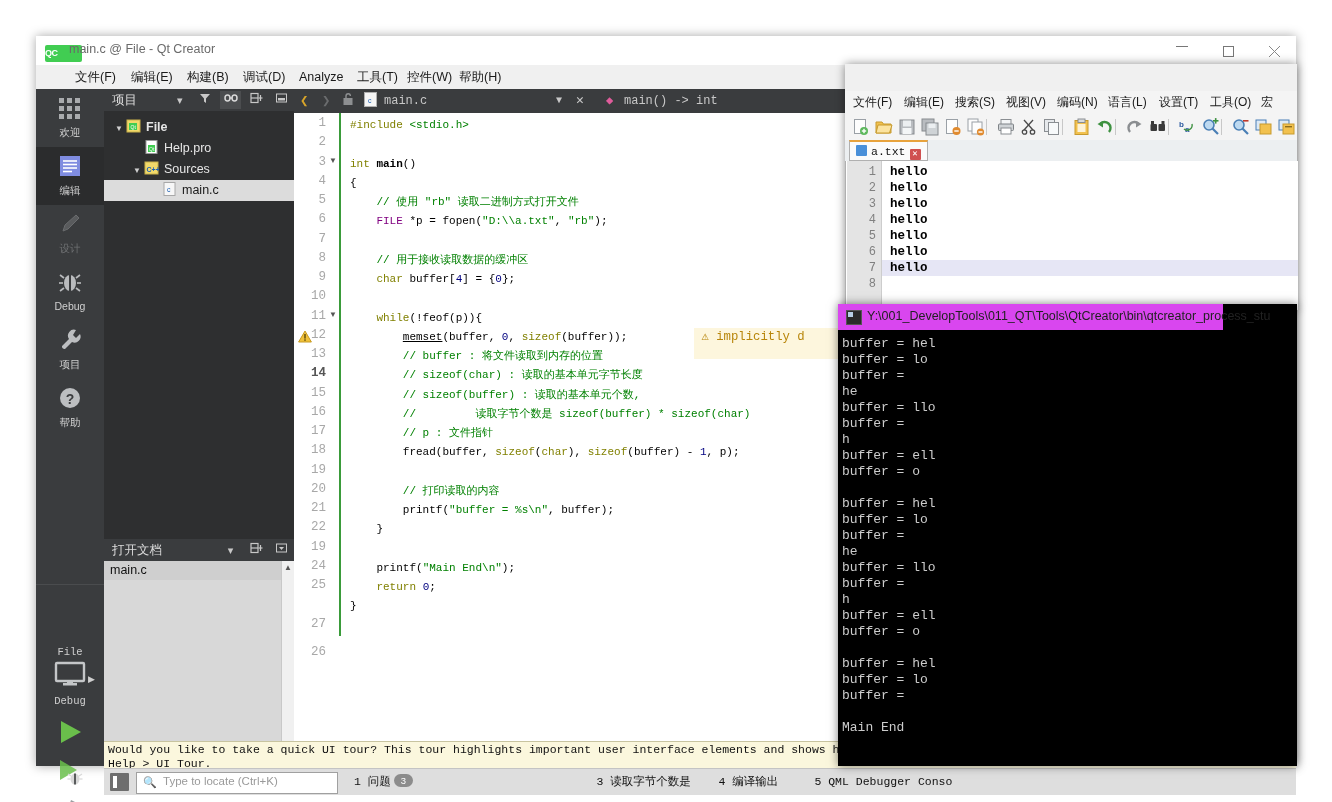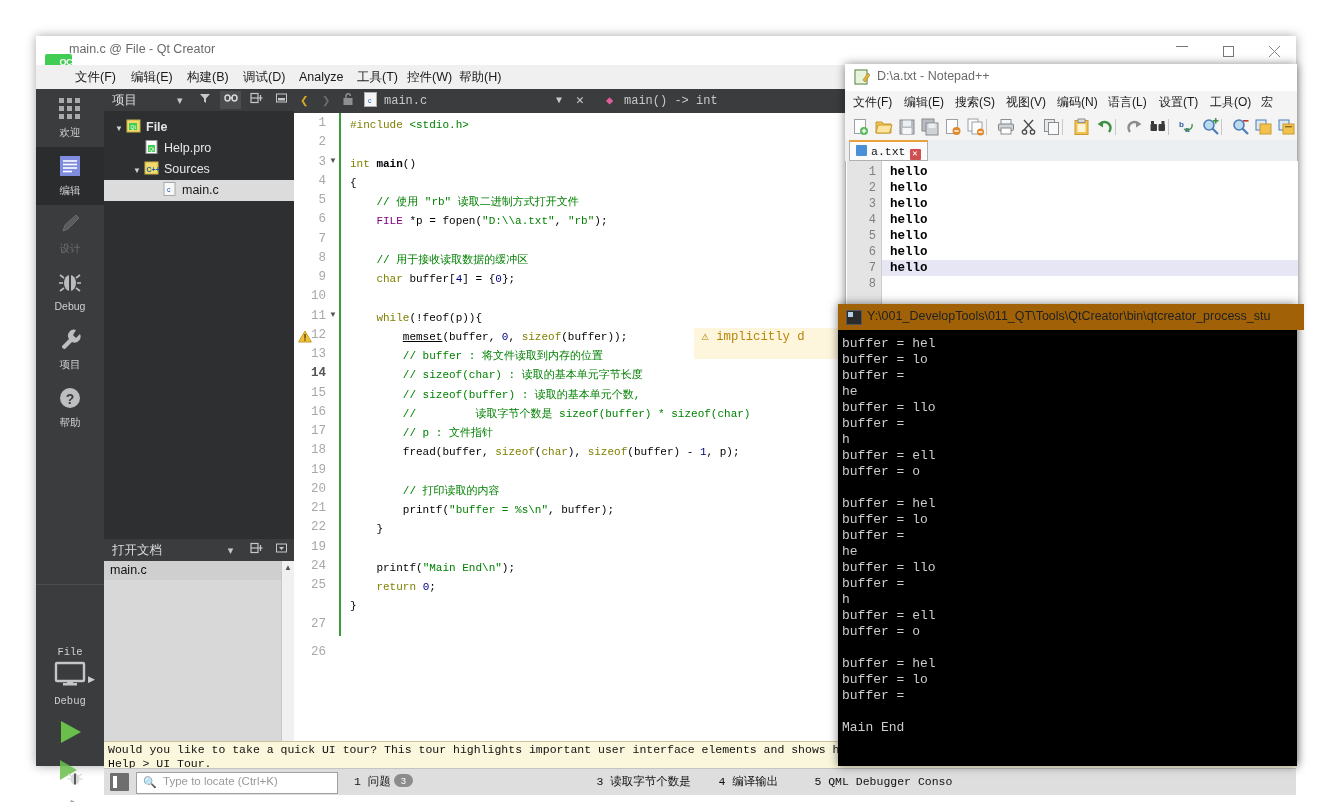--- a/index.html
+++ b/index.html
@@ -8,23 +8,23 @@
     font-family:"Liberation Sans", sans-serif;
     -webkit-font-smoothing:antialiased;
   }
   .root{position:relative;width:1332px;height:802px;}
 
   
   .qtwin{position:absolute;left:36px;top:36px;width:1260px;height:730px;background:#2e2f30;
          box-shadow:0 0 10px rgba(0,0,0,.35);}
   .qt-title{position:absolute;left:0;top:0;width:1260px;height:29px;background:#ffffff;
             border-bottom:1px solid #eceff1;}
-  .qt-title-icon{position:absolute;left:9px;top:18px;width:27px;height:17px;background:#41cd52;
+  .qt-title-icon{position:absolute;left:9px;top:9px;width:37px;height:17px;background:#41cd52;
                  border-radius:2px;color:#fff;font-size:9px;font-weight:bold;line-height:17px;
-                 text-align:right;letter-spacing:-.5px;}
+                 text-align:left;letter-spacing:-.5px;}
   .qt-title-text{position:absolute;left:33px;top:6px;font-size:12.5px;color:#6a6a6a;}
   .wbtn{position:absolute;top:0;width:46px;height:29px;color:#5a5a5a;font-size:12px;
         text-align:center;line-height:29px;}
   .wbtn.min{left:1123px;}
   .wbtn.max{left:1169px;}
   .wbtn.close{left:1215px;}
   .wbtn svg{display:block;margin:10px auto;}
 
   .qt-menubar{position:absolute;left:0;top:29px;width:1260px;height:24px;background:#f0f0f0;
               border-bottom:1px solid #dcdcdc;}
@@ -143,21 +143,21 @@
   .np-gutter{position:absolute;left:1px;top:0;width:34px;height:149px;background:#e4e4e4;
              border-right:1px solid #cdcdcd;}
   .np-ln{position:absolute;right:5px;font-size:12px;color:#808080;font-family:"Liberation Mono", monospace;}
   .np-line{position:absolute;left:44px;font-size:12.5px;color:#000;font-family:"Liberation Mono", monospace;
            font-weight:bold;}
   .np-hl{position:absolute;left:36px;width:416px;height:16px;background:#e6e6f5;}
 
   
   .cmdwin{position:absolute;left:838px;top:304px;width:459px;height:462px;background:#000;
           box-shadow:0 0 9px rgba(0,0,0,.5);}
-  .cmd-title{position:absolute;left:0;top:0;width:466px;height:26px;background:#a16207;}
+  .cmd-title{position:absolute;left:0;top:0;width:385px;height:26px;background:#d946ef;}
   .cmd-title-ic{position:absolute;left:8px;top:6px;width:14px;height:13px;background:#2b2b2b;border:1px solid #555;}
   .cmd-title-ic i{position:absolute;left:1px;top:1px;width:5px;height:5px;background:#b8cfe8;display:block;}
   .cmd-title-tx{position:absolute;left:29px;top:5px;font-size:12.5px;color:#222;white-space:nowrap;}
   .cmd-body{position:absolute;left:0;top:26px;width:459px;height:436px;background:#000;overflow:hidden;}
   .cmd-line{position:absolute;left:4px;font-size:13px;line-height:16px;color:#cccccc;
             font-family:"Liberation Mono", monospace;white-space:pre;}
 </style>
 </head>
 <body>
 
@@ -513,30 +513,20 @@
           <span class="sbtab" style="left: 250px;"><span>1</span> <span>问题</span><span class="badge">3</span></span>
           <span class="sbtab" style="left: 342px; margin-top: 34px;"><span>2</span> <span>Search Results</span></span>
           <span class="sbtab" style="left: 492.4px;"><span>3</span> <span>读取字节个数是</span></span>
           <span class="sbtab" style="left: 614.4px;"><span>4</span> <span>编译输出</span></span>
           <span class="sbtab" style="left: 710.4px;"><span>5</span> <span>QML Debugger Conso</span></span>
         </div>
     </div>
   </div>
 
   <div class="npwin">
-    <div class="np-title">
-      <span class="np-title-ic">
-        <svg width="16" height="16" viewBox="0 0 16 16">
-          <rect x="1" y="1" width="12" height="14" fill="#fff" stroke="#4a7a2a"></rect>
-          <rect x="2" y="2" width="10" height="12" fill="#e8f3dd"></rect>
-          <path d="M9 11 L14 4 L16 6 L11 13 Z" fill="#e8b339" stroke="#a07820" stroke-width=".6"></path>
-        </svg>
-      </span>
-      <span class="np-title-tx">D:\a.txt - Notepad++</span>
-    </div>
     <div class="np-menubar" id="np-menus">
         <span class="mi" style="left: 8px;">文件(F)</span>
         <span class="mi" style="left: 59px;">编辑(E)</span>
         <span class="mi" style="left: 110px;">搜索(S)</span>
         <span class="mi" style="left: 161px;">视图(V)</span>
         <span class="mi" style="left: 212px;">编码(N)</span>
         <span class="mi" style="left: 263px;">语言(L)</span>
         <span class="mi" style="left: 314px;">设置(T)</span>
         <span class="mi" style="left: 365px;">工具(O)</span>
         <span class="mi" style="left: 416px;">宏</span>

